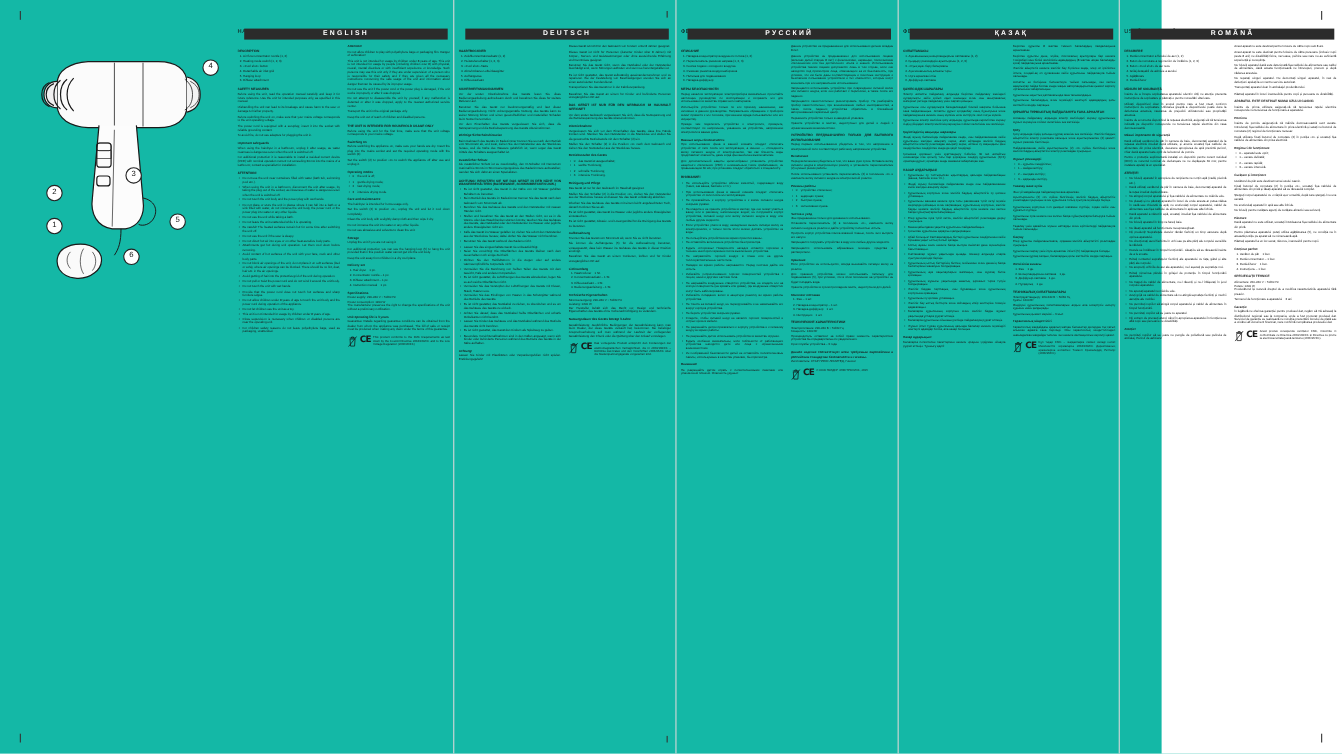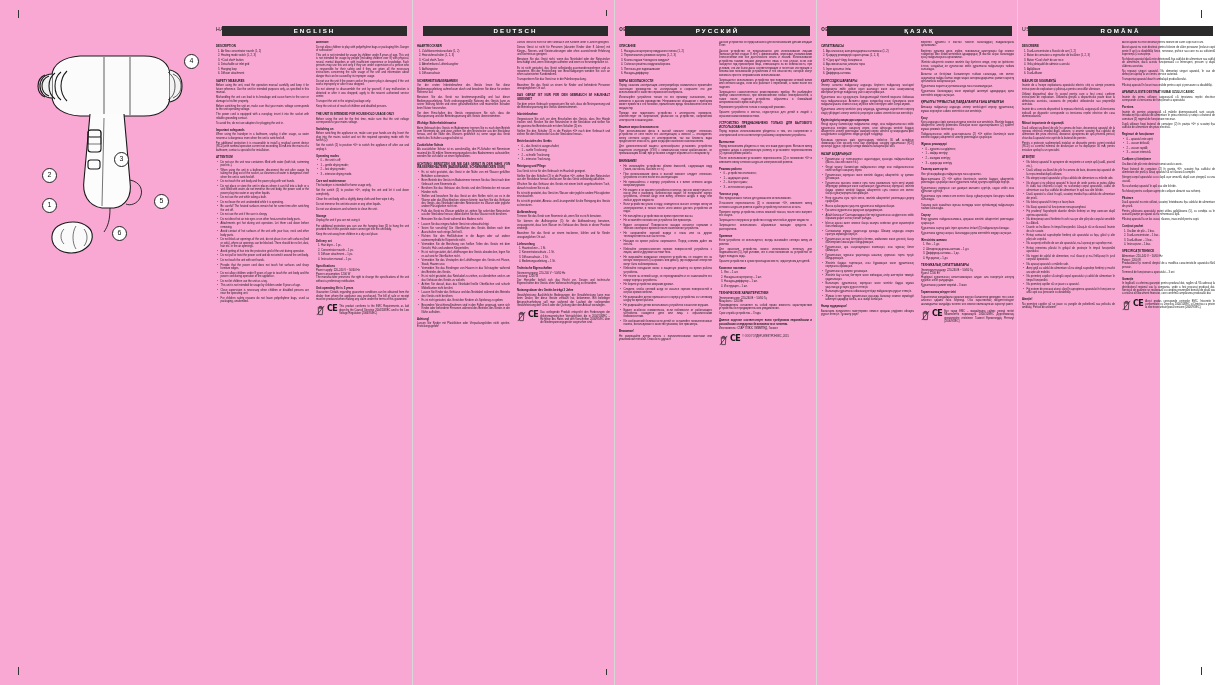--- a/index.html
+++ b/index.html
@@ -9,23 +9,23 @@
   }
   body {
     width: 1220px;
     height: 685px;
     overflow: hidden;
     font-family: "Liberation Sans", sans-serif;
     color: #111;
   }
   .page {
     position: relative;
-    width: 1160px;
+    width: 1056px;
     height: 685px;
-    background: #f9a8d4;
+    background: #14b8a6;
   }
 
   
   .illus {
     position: absolute;
     left: 0;
     top: 0;
     width: 212px;
     height: 685px;
   }

